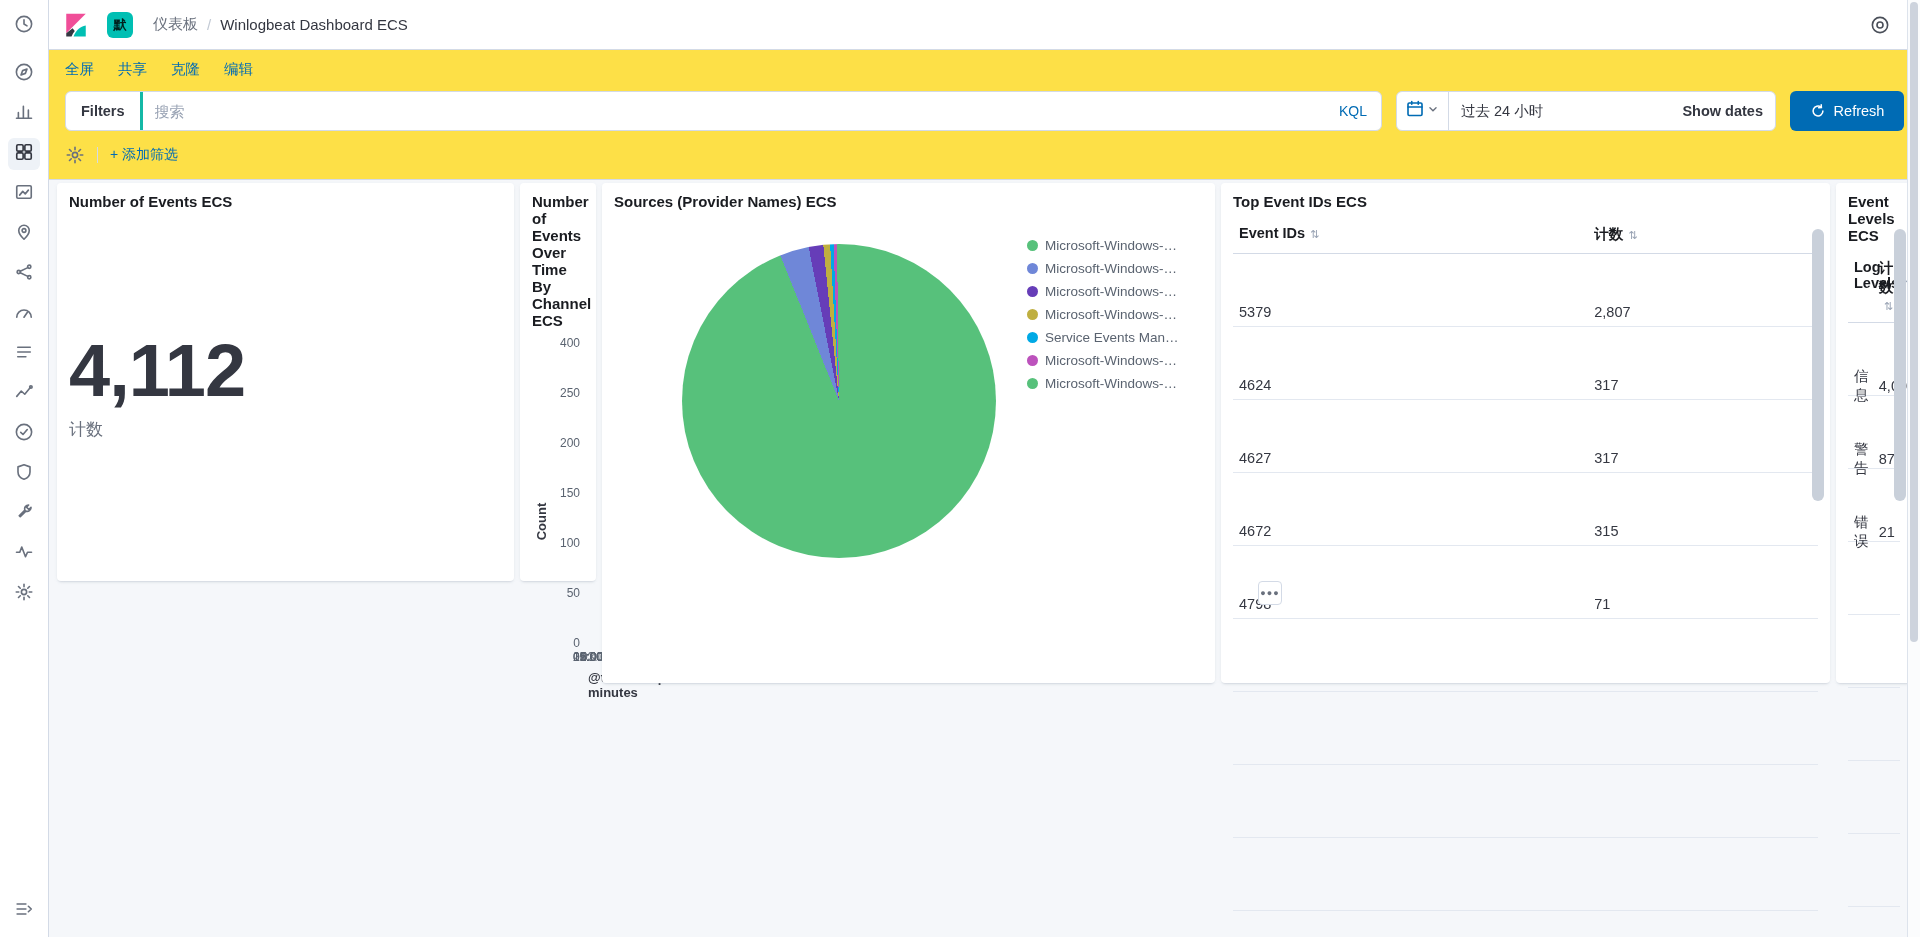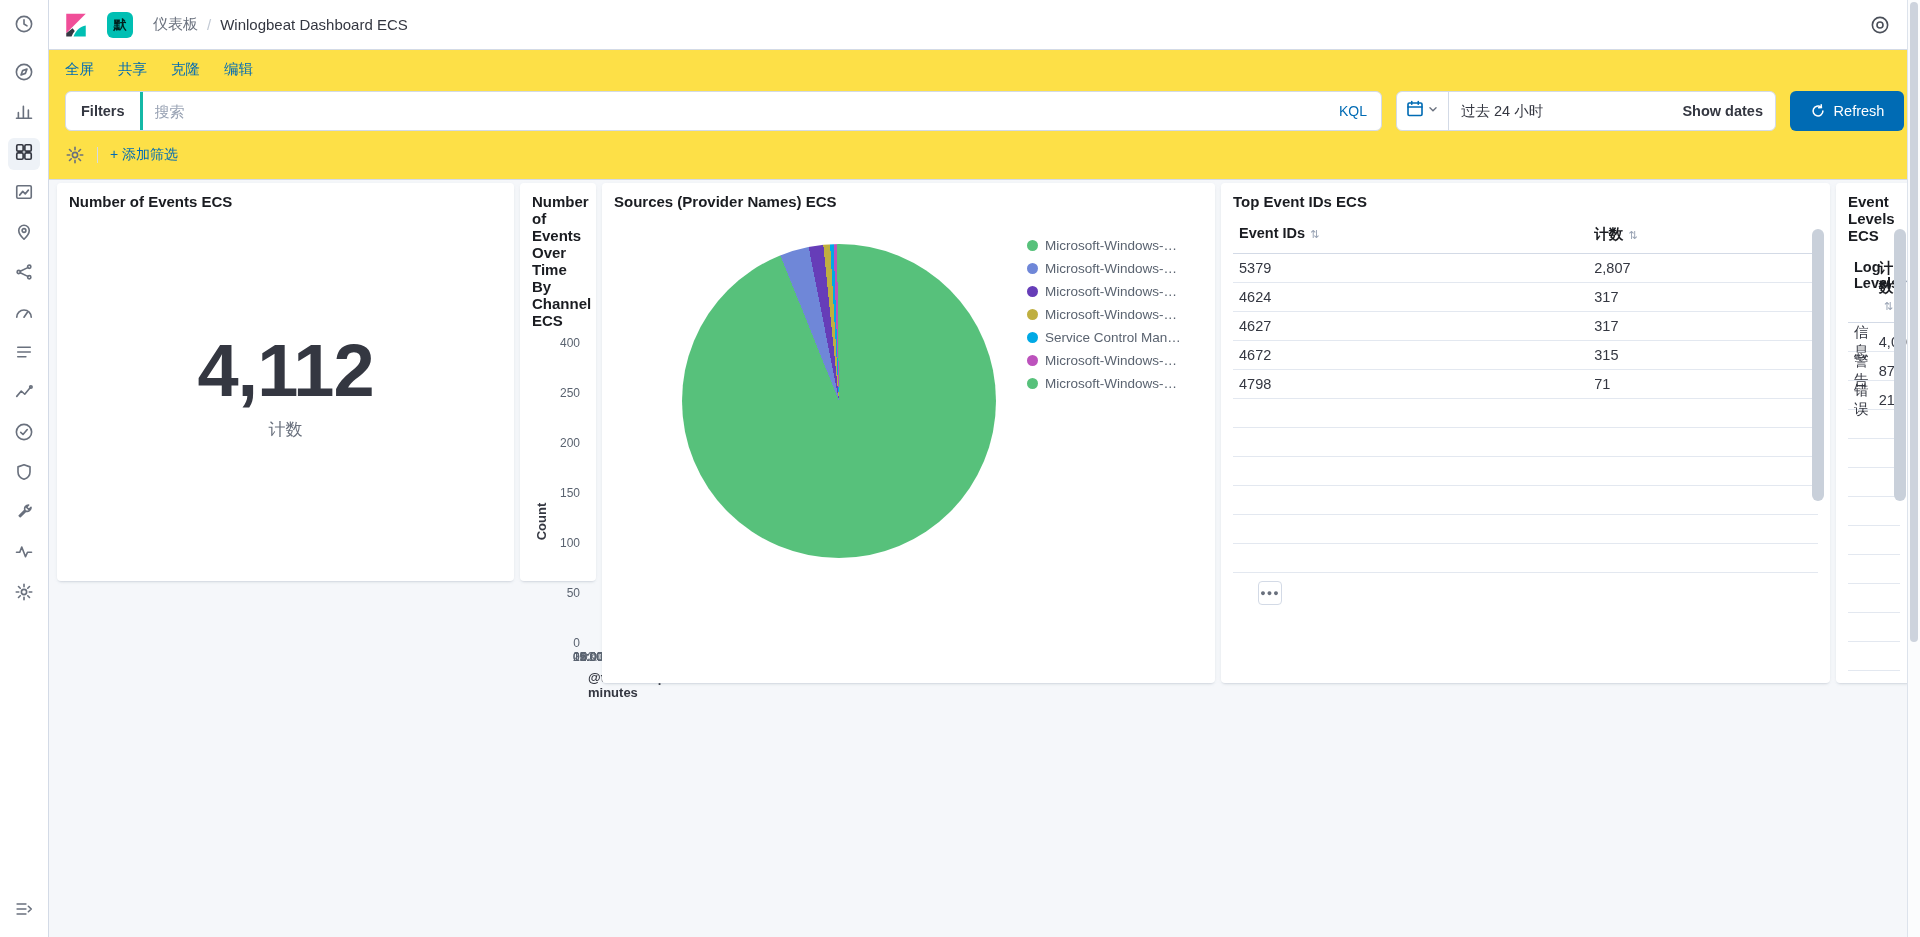--- a/index.html
+++ b/index.html
@@ -44,21 +44,21 @@
   .content{flex:1;position:relative;overflow:hidden;background:#f5f7fa;}
   .dash{display:flex;flex-wrap:wrap;padding:3px 8px;gap:6px;}
   .panel{background:#fff;border-radius:4px;box-shadow:0 2px 2px -1px rgba(152,162,179,.3),0 1px 5px -2px rgba(152,162,179,.3);box-sizing:border-box;position:relative;padding:10px 12px;}
   .p-title{font-size:15px;font-weight:700;color:#1a1c21;}
   .panel.metric{width:457px;height:398px;}
   .panel.timechart{flex:1;height:398px;min-width:0;}
   .panel.pie-panel{width:613px;height:500px;}
   .panel.table1{width:609px;height:500px;}
   .panel.table2{flex:1;height:500px;min-width:0;}
   
-  .metric-body{height:calc(100% - 24px);display:flex;flex-direction:column;align-items:center;justify-content:center;}
+  .metric-body{height:calc(100% - 24px);display:flex;flex-direction:column;align-items:flex-start;justify-content:center;}
   .metric-value{font-size:74px;font-weight:700;color:#343741;letter-spacing:-1px;line-height:1;}
   .metric-label{font-size:17px;color:#69707d;margin-top:10px;}
   
   .chart-row{display:flex;margin-top:14px;}
   .y-axis-title{width:20px;display:flex;align-items:center;justify-content:center;}
   .y-axis-title span{transform:rotate(-90deg);font-size:13px;font-weight:700;color:#343741;white-space:nowrap;}
   .y-ticks{width:36px;position:relative;height:300px;font-size:12px;color:#5a6370;flex:0 0 auto;}
   .y-ticks div{position:absolute;right:8px;transform:translateY(50%);}
   .plot-col{flex:1;min-width:0;}
   .plot{height:300px;position:relative;border-bottom:1px solid #d3dae6;display:flex;align-items:flex-end;}
@@ -74,21 +74,21 @@
   .dot{width:11px;height:11px;border-radius:50%;flex:0 0 auto;}
   
   .pie-body{display:flex;margin-top:2px;}
   .pie{width:314px;height:314px;border-radius:50%;margin:32px 0 0 68px;cursor:pointer;flex:0 0 auto;}
   .pie-legend{margin-left:auto;width:176px;padding-top:26px;font-size:13.5px;color:#5a6370;}
   
   .tbl{margin-top:6px;}
   .tbl-header{display:grid;grid-template-columns:62% 38%;font-weight:700;font-size:14.5px;color:#1a1c21;padding:9px 6px;border-bottom:1px solid #d3dae6;}
   .tbl-header span{cursor:pointer;}
   .sort{font-size:11px;color:#98a2b3;margin-left:5px;font-weight:400;}
-  .tbl-row{display:grid;grid-template-columns:62% 38%;font-size:14.5px;color:#343741;height:28px;align-items:center;border-bottom:1px solid #e3e8f0;padding:0 6px;}
+  .tbl-row{display:grid;grid-template-columns:62% 38%;font-size:14.5px;color:#343741;height:28px;align-items:center;border-bottom:1px solid #e3e8f0;padding:0 6px;margin-top:44px;}
   .tbl-row.empty{color:transparent;}
   .v-scroll{position:absolute;top:46px;right:6px;width:12px;height:272px;border-radius:6px;background:#c9d0da;cursor:pointer;}
   .panel-opts{position:absolute;width:22px;height:22px;background:#fff;border:1px solid #d3dae6;border-radius:4px;display:flex;align-items:center;justify-content:center;color:#69707d;left:1209px;top:401px;cursor:pointer;font-size:9px;letter-spacing:1px;z-index:5;}
   
   .page-scrollbar{position:fixed;right:0;top:0;width:12px;height:937px;background:#fbfcfd;border-left:1px solid #dde3ec;z-index:10;}
   .page-thumb{position:absolute;left:2px;top:2px;width:8px;height:640px;background:#cdd3dd;border-radius:4px;cursor:pointer;}
 </style>
 </head>
 <body>
 
@@ -658,21 +658,21 @@
                 <div class="legend-item">
                   <span class="dot" style="background:#663db8"></span>
                   <span>Microsoft-Windows-…</span>
                 </div>
                 <div class="legend-item">
                   <span class="dot" style="background:#bfaf40"></span>
                   <span>Microsoft-Windows-…</span>
                 </div>
                 <div class="legend-item">
                   <span class="dot" style="background:#00a9e5"></span>
-                  <span>Service Control Man…</span>
+                  <span>Service Events Man…</span>
                 </div>
                 <div class="legend-item">
                   <span class="dot" style="background:#bc52bc"></span>
                   <span>Microsoft-Windows-…</span>
                 </div>
                 <div class="legend-item">
                   <span class="dot" style="background:#57c17b"></span>
                   <span>Microsoft-Windows-…</span>
                 </div>
               </div>

